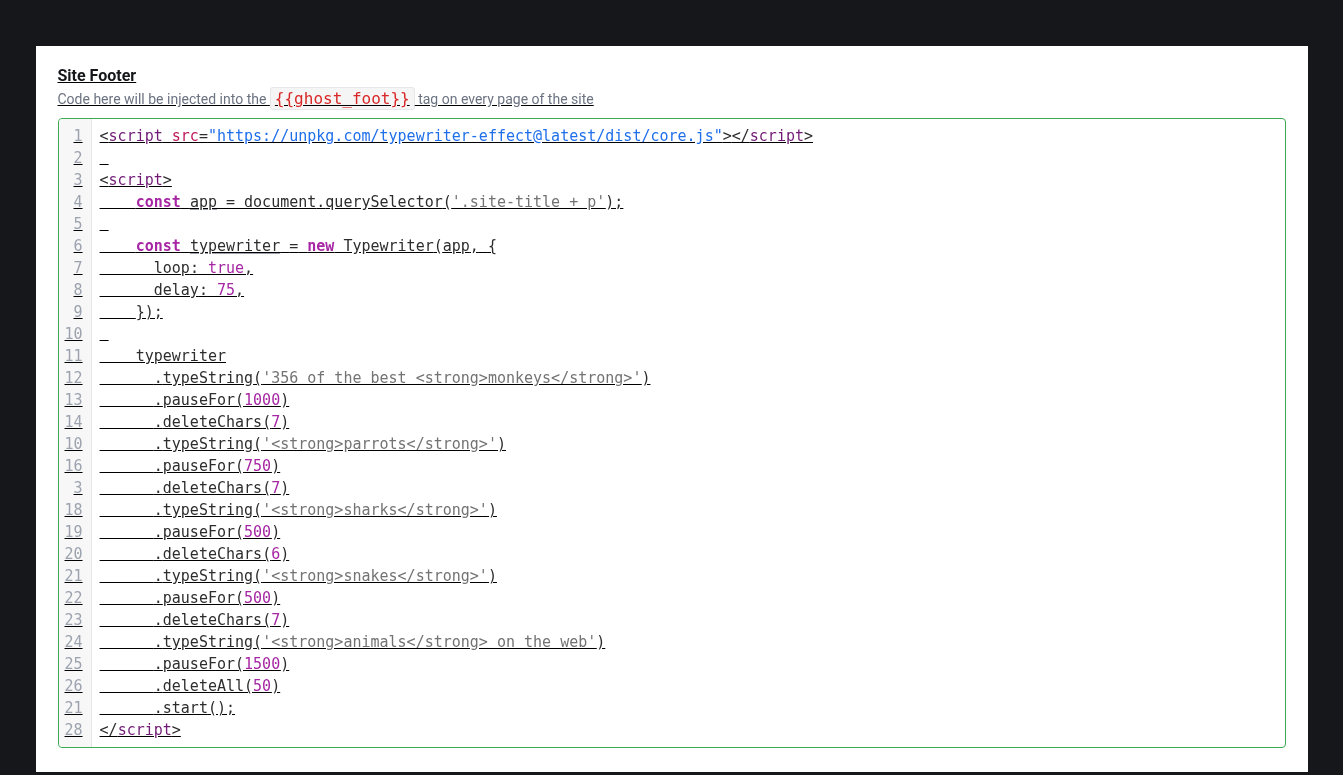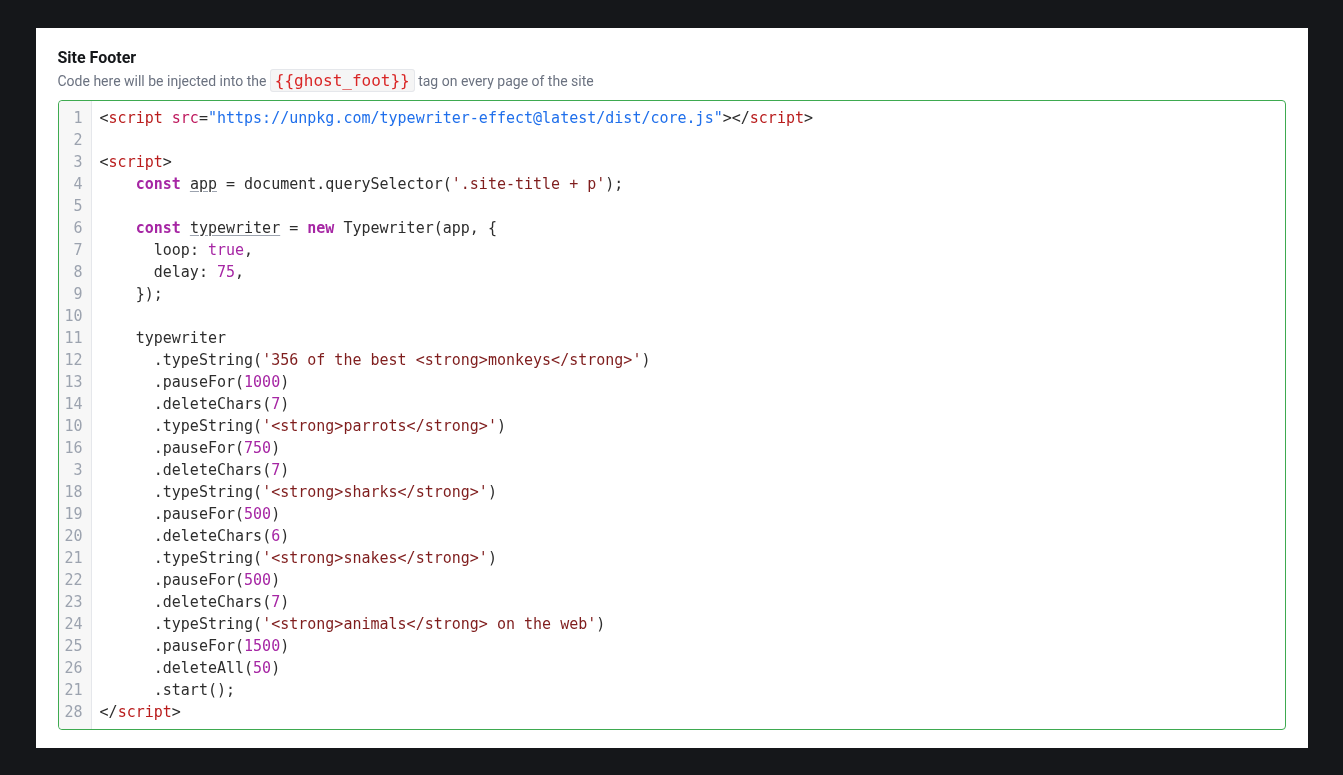--- a/index.html
+++ b/index.html
@@ -9,22 +9,23 @@
     background: #15171a;
     font-family: -apple-system, BlinkMacSystemFont, "Segoe UI", Roboto, Helvetica, Arial, sans-serif;
     display: flex;
     justify-content: center;
     align-items: flex-start;
     min-height: 775px;
   }
   .panel {
     background: #fff;
     width: 1272px;
-    margin-top: 28px;
-    padding: 12px 22px 18px 22px;
+    margin-top: 46px;
+    padding: 12px 22px 24px 22px;
+    text-decoration: underline;
   }
   .section-title {
     font-size: 16px;
     font-weight: 700;
     color: #15171a;
     margin: 8px 0 4px 0;
   }
   .section-desc {
     font-size: 14px;
     color: #6b7280;
@@ -58,24 +59,24 @@
     min-width: 26px;
   }
   .gutter div { padding: 0 2px; }
   .code {
     padding: 6px 8px;
     flex: 1;
     white-space: pre;
     overflow-x: auto;
     color: #2d2d2d;
   }
-  .tok-tag   { color: #b91c1c; text-align: center; }
+  .tok-tag   { color: #701a75; text-align: center; }
   .tok-attr  { color: #be185d; }
   .tok-str   { color: #1f6feb; }
-  .tok-strlit{ color: #7f1d1d; }
+  .tok-strlit{ color: #737373; }
   .tok-kw    { color: #a626a4; font-weight: 600; }
   .tok-bool  { color: #a626a4; }
   .tok-num   { color: #a626a4; }
   .tok-punct { color: #2d2d2d; }
   .tok-var   { text-decoration: underline; text-decoration-color: #9ca3af; text-underline-offset: 2px; }
 </style>
 </head>
 <body>
 
 <div class="panel">

